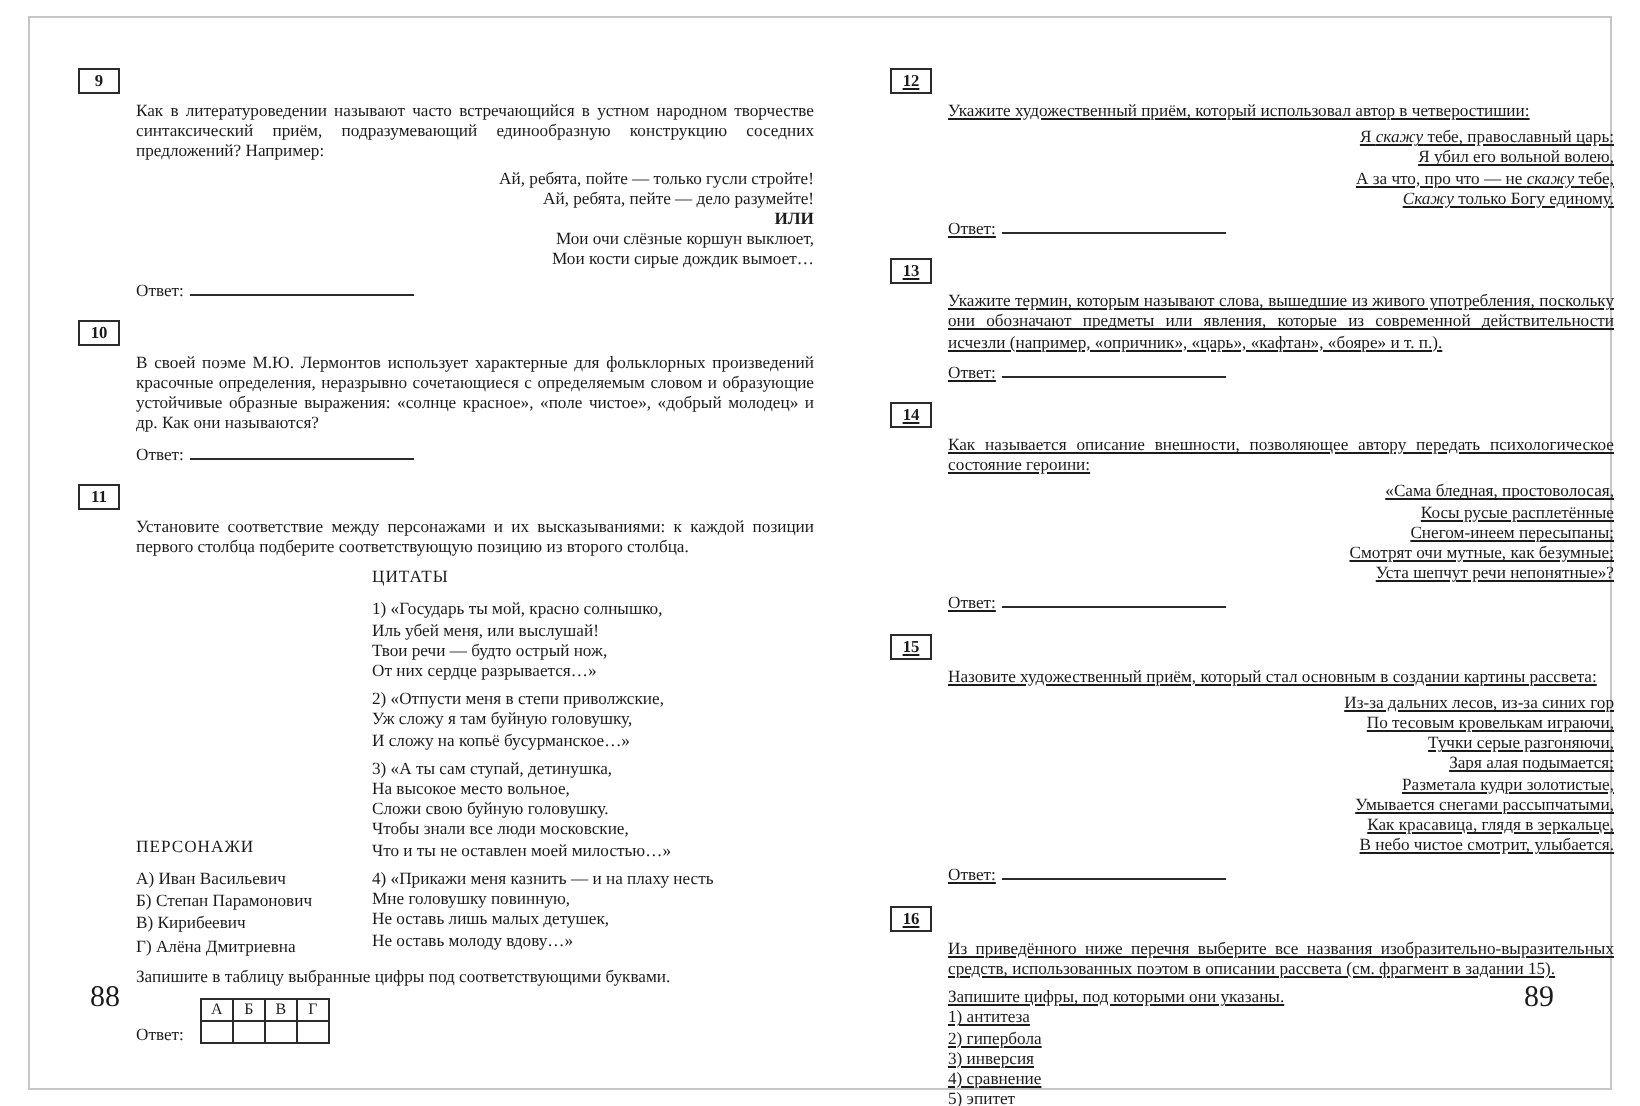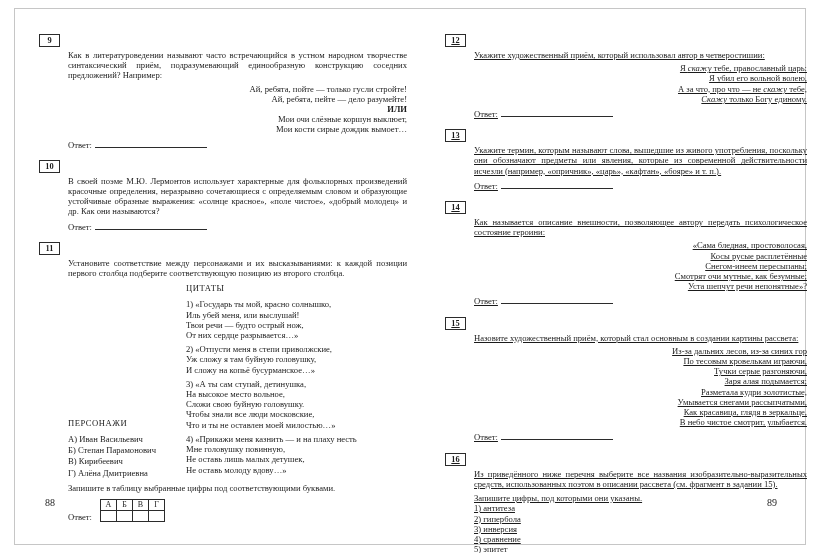--- a/index.html
+++ b/index.html
@@ -37,21 +37,21 @@
 
   .answer-row { margin-top:6px; display:flex; align-items:flex-end; }
   table.grid { border-collapse:collapse; margin-left:8px; }
   table.grid td { width:16px; height:11px; border:1px solid #2b2b2b; text-align:center;
                   font-size:8px; line-height:10px; padding:0; }
 
   .cells { display:inline-flex; margin-left:8px; vertical-align:middle; }
   .cell { width:16px; height:13px; border:1px solid #2b2b2b; border-left:none; }
   .cell:first-child { border-left:1px solid #2b2b2b; }
 
-  .pagenum { position:absolute; bottom:36px; font-size:10px; }
+  .pagenum { position:absolute; bottom:36px; font-size:15px; }
   .pn-left  { left:30px; }
   .pn-right { right:28px; }
 </style>
 </head>
 <body>
 
 <div class="frame">
 
   <div class="col col-left">
 

